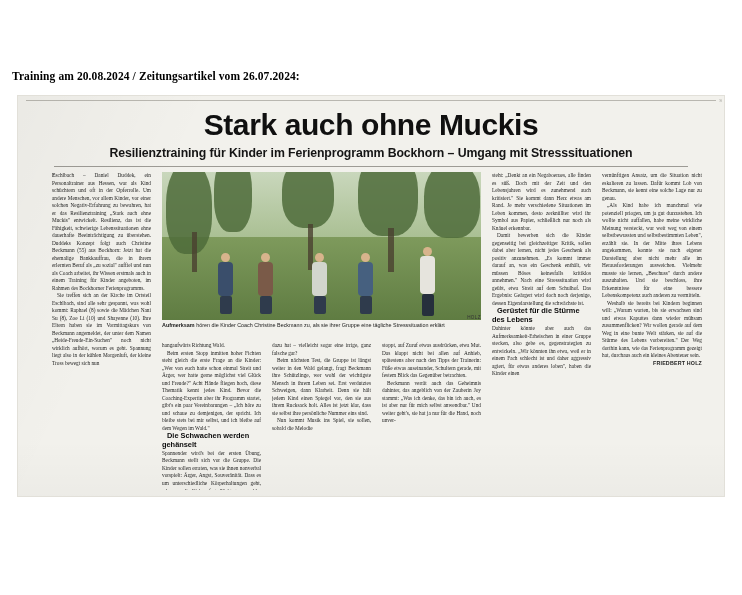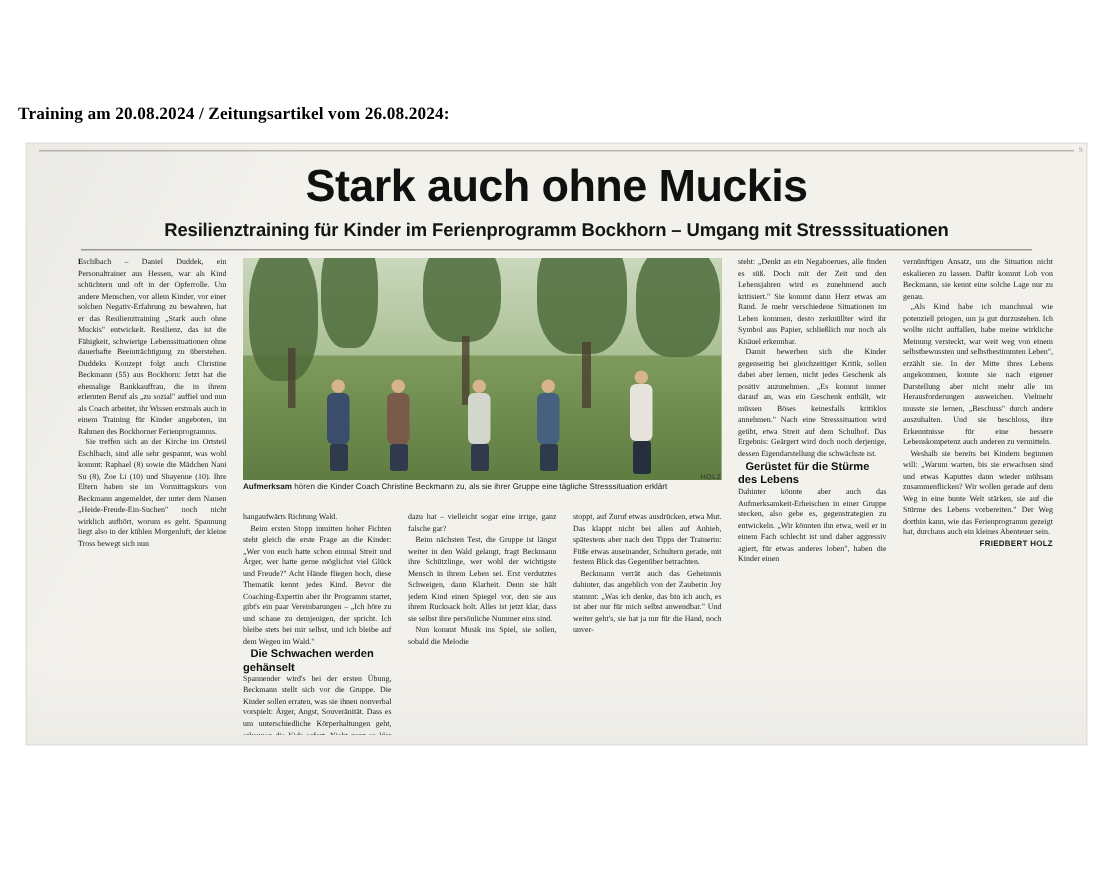--- a/index.html
+++ b/index.html
@@ -234,21 +234,21 @@
     background:
       linear-gradient(115deg, rgba(0,0,0,0.030) 0%, rgba(0,0,0,0) 22%),
       linear-gradient(0deg, rgba(0,0,0,0.025) 0%, rgba(0,0,0,0) 14%);
   }
 </style>
 </head>
 <body>
 
 <div class="page">
 
-  <div class="heading-line">Training am 20.08.2024 / Zeitungsartikel vom 26.08.2024:</div>
+  <div class="heading-line">Training am 20.08.2024 / Zeitungsartikel vom 26.07.2024:</div>
 
   <div class="clipping">
     <div class="clip-inner">
       <div class="rule-top"></div>
       <div class="edge-mark">S</div>
 
       <div class="headline">Stark auch ohne Muckis</div>
       <div class="subhead">Resilienztraining für Kinder im Ferienprogramm Bockhorn – Umgang mit Stresssituationen</div>
       <div class="rule-under-sub"></div>
 

